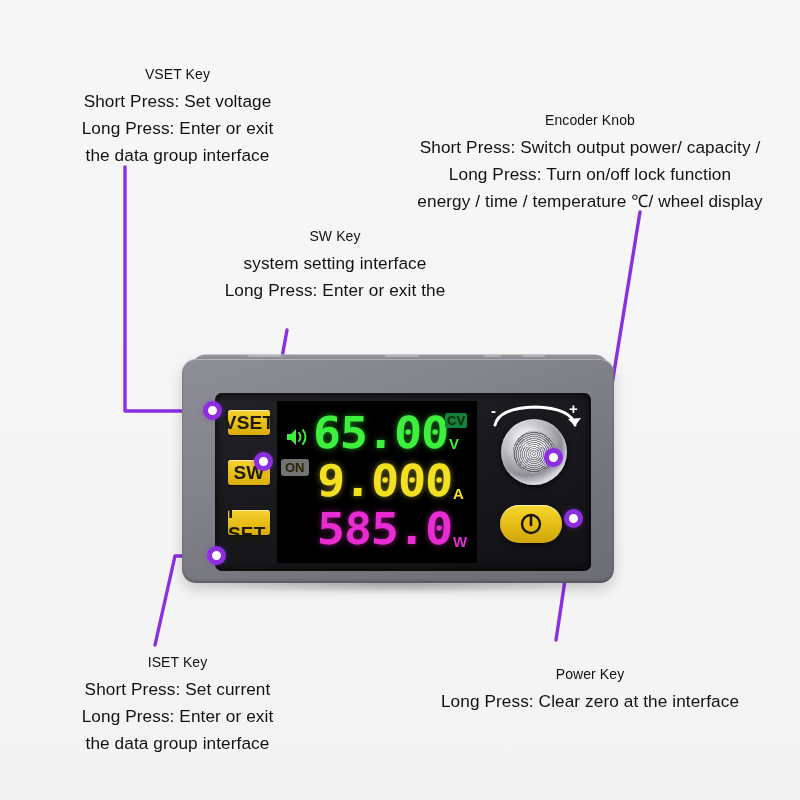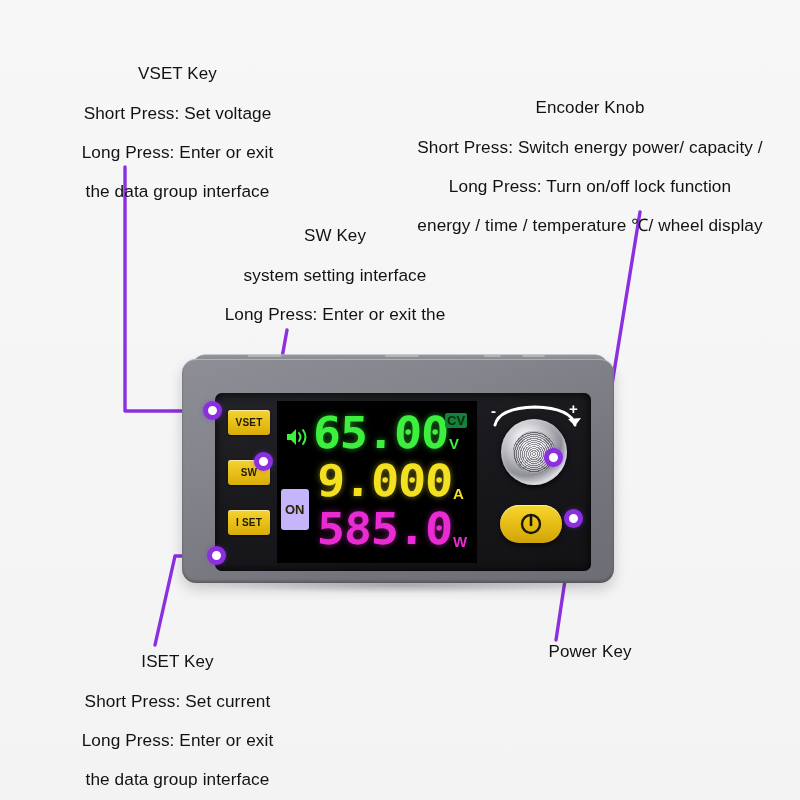--- a/index.html
+++ b/index.html
@@ -20,30 +20,30 @@
     position: absolute;
     text-align: center;
     color: #121212;
     font-size: 17.2px;
     line-height: 27px;
     letter-spacing: .1px;
     white-space: nowrap;
   }
   .callout .ttl {
     display: block;
-    font-size: 17px;
+    font-size: 14px;
     line-height: 28px;
   }
-  .callout .ln { display: block; margin-top: 12px; }
+  .callout .ln { display: block; }
 
   #co-vset { left: 35px;  top: 60px;  width: 285px; }
   #co-sw   { left: 190px; top: 222px; width: 290px; }
-  #co-enc  { left: 390px; top: 94px; width: 400px; }
+  #co-enc  { left: 390px; top: 106px; width: 400px; }
   #co-iset { left: 35px;  top: 648px; width: 285px; }
-  #co-pwr  { left: 395px; top: 638px; width: 390px; }
+  #co-pwr  { left: 395px; top: 660px; width: 390px; }
 
   
   #leaders { position: absolute; left: 0; top: 0; width: 800px; height: 800px; }
 
   
   #device {
     position: absolute;
     left: 178px; top: 345px;
     width: 440px; height: 250px;
   }
@@ -98,21 +98,21 @@
     left: 20px; top: 232px; width: 400px; height: 16px;
     background: radial-gradient(ellipse at center, rgba(0,0,0,.20) 0%, rgba(0,0,0,0) 72%);
   }
 
   
   .key {
     position: absolute;
     background: linear-gradient(180deg,#f4d333 0%, #e9c018 50%, #d8ac0c 100%);
     border-radius: 3px;
     color: #1e1a06;
-    font-size: 10px;
+    font-size: 19px;
     font-weight: bold;
     letter-spacing: .2px;
     display: flex; align-items: center; justify-content: center;
     box-shadow: inset 0 1px 0 rgba(255,255,255,.55), 0 1px 2px rgba(0,0,0,.6);
     width: 42px; height: 25px;
     left: 13px;
   }
   #key-vset { top: 17px; }
   #key-sw   { top: 67px; align-items: center; }
   #key-iset { top: 117px; }
@@ -167,25 +167,25 @@
   #unit-w { left: 176px; top: 26px; color: #e82bd2; }
   #tag-cv {
     position: absolute; left: 168px; top: 2px;
     background: #15803d; color: #062a06;
     font-family: "Liberation Sans", sans-serif;
     font-weight: bold; font-size: 13px;
     padding: 0 2px; border-radius: 2px;
     line-height: 15px;
   }
   #tag-on {
-    position: absolute; left: 4px; top: 30px;
-    background: #c4b5fd; color: #2a2505;
+    position: absolute; left: 4px; top: 0;
+    background: #737373; color: #2a2505;
     font-family: "Liberation Sans", sans-serif;
     font-weight: bold; font-size: 13px;
-    padding: 12px 4px; border-radius: 3px;
+    padding: 0 4px; border-radius: 3px;
     line-height: 17px;
   }
   #spk {
     position: absolute; left: 8px; top: 16px;
     width: 26px; height: 20px;
   }
 
   
   #encoder-area {
     position: absolute; left: 268px; top: 6px; width: 104px; height: 92px;
@@ -253,34 +253,35 @@
   </div>
 
   <div class="callout" id="co-sw">
     <span class="ttl">SW Key</span>
     <span class="ln">system setting interface</span>
     <span class="ln">Long Press: Enter or exit the</span>
   </div>
 
   <div class="callout" id="co-enc">
     <span class="ttl">Encoder Knob</span>
-    <span class="ln">Short Press: Switch energy power/ capacity /</span>
+    <span class="ln">Short Press: Switch output power/ capacity /</span>
     <span class="ln">Long Press: Turn on/off lock function</span>
     <span class="ln">energy / time / temperature ℃/ wheel display</span>
   </div>
 
   <div class="callout" id="co-iset">
     <span class="ttl">ISET Key</span>
     <span class="ln">Short Press: Set current</span>
     <span class="ln">Long Press: Enter or exit</span>
     <span class="ln">the data group interface</span>
   </div>
 
   <div class="callout" id="co-pwr">
     <span class="ttl">Power Key</span>
+    <span class="ln">Long Press: Clear zero at the interface</span>
   </div>
 
   <div id="device">
     <div class="dev-shadow"></div>
 
     <div class="dev-top">
       <div class="dev-top-notch" style="left:52px;width:36px;"></div>
       <div class="dev-top-notch" style="left:196px;width:36px;"></div>
       <div class="dev-top-notch" style="left:300px;width:18px;"></div>
       <div class="dev-top-notch" style="left:340px;width:24px;"></div>

